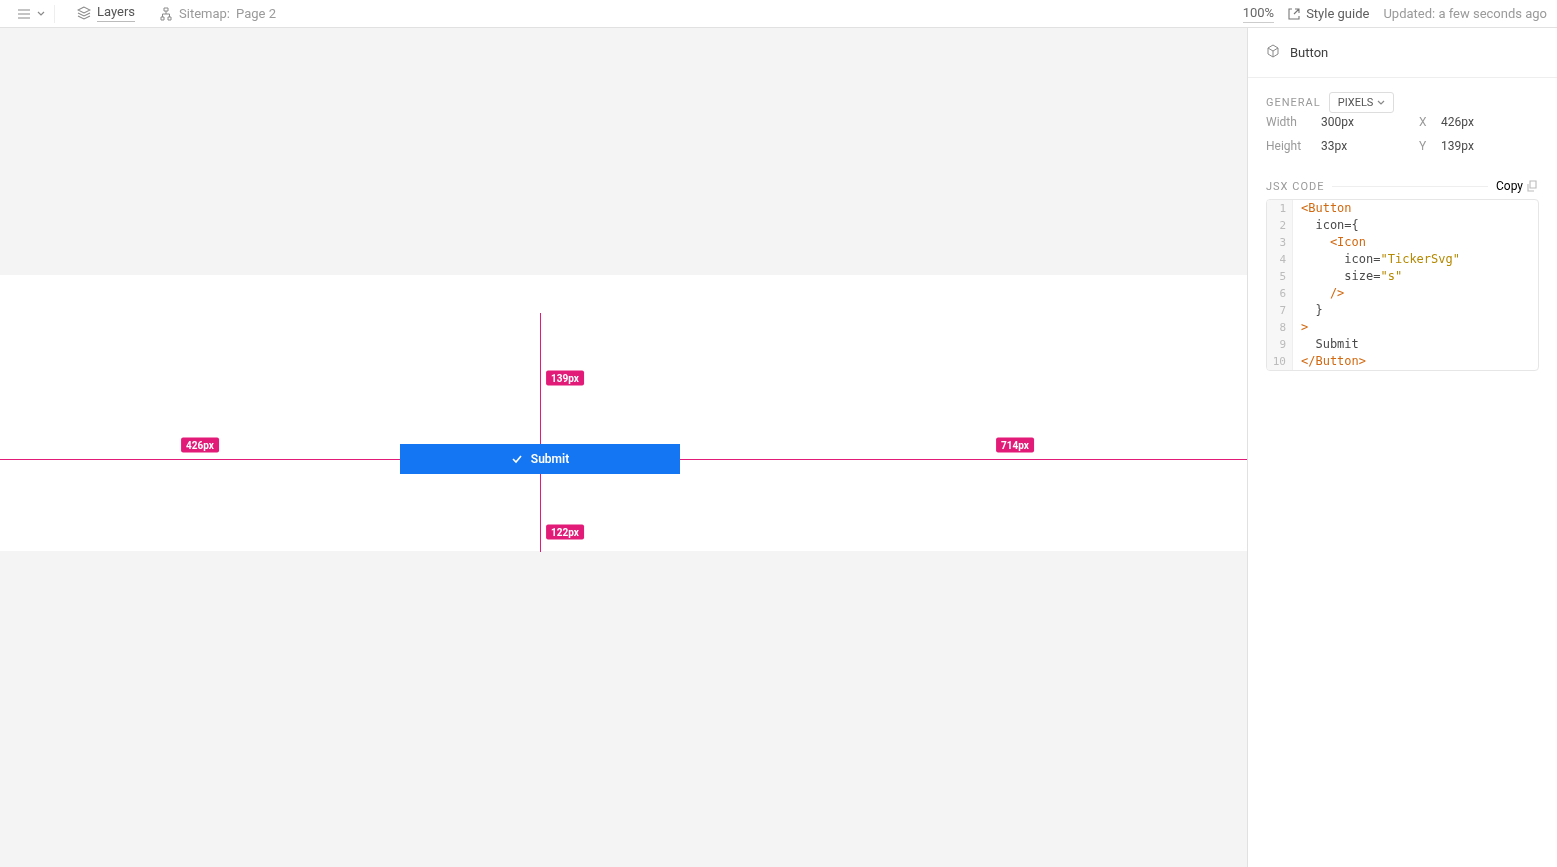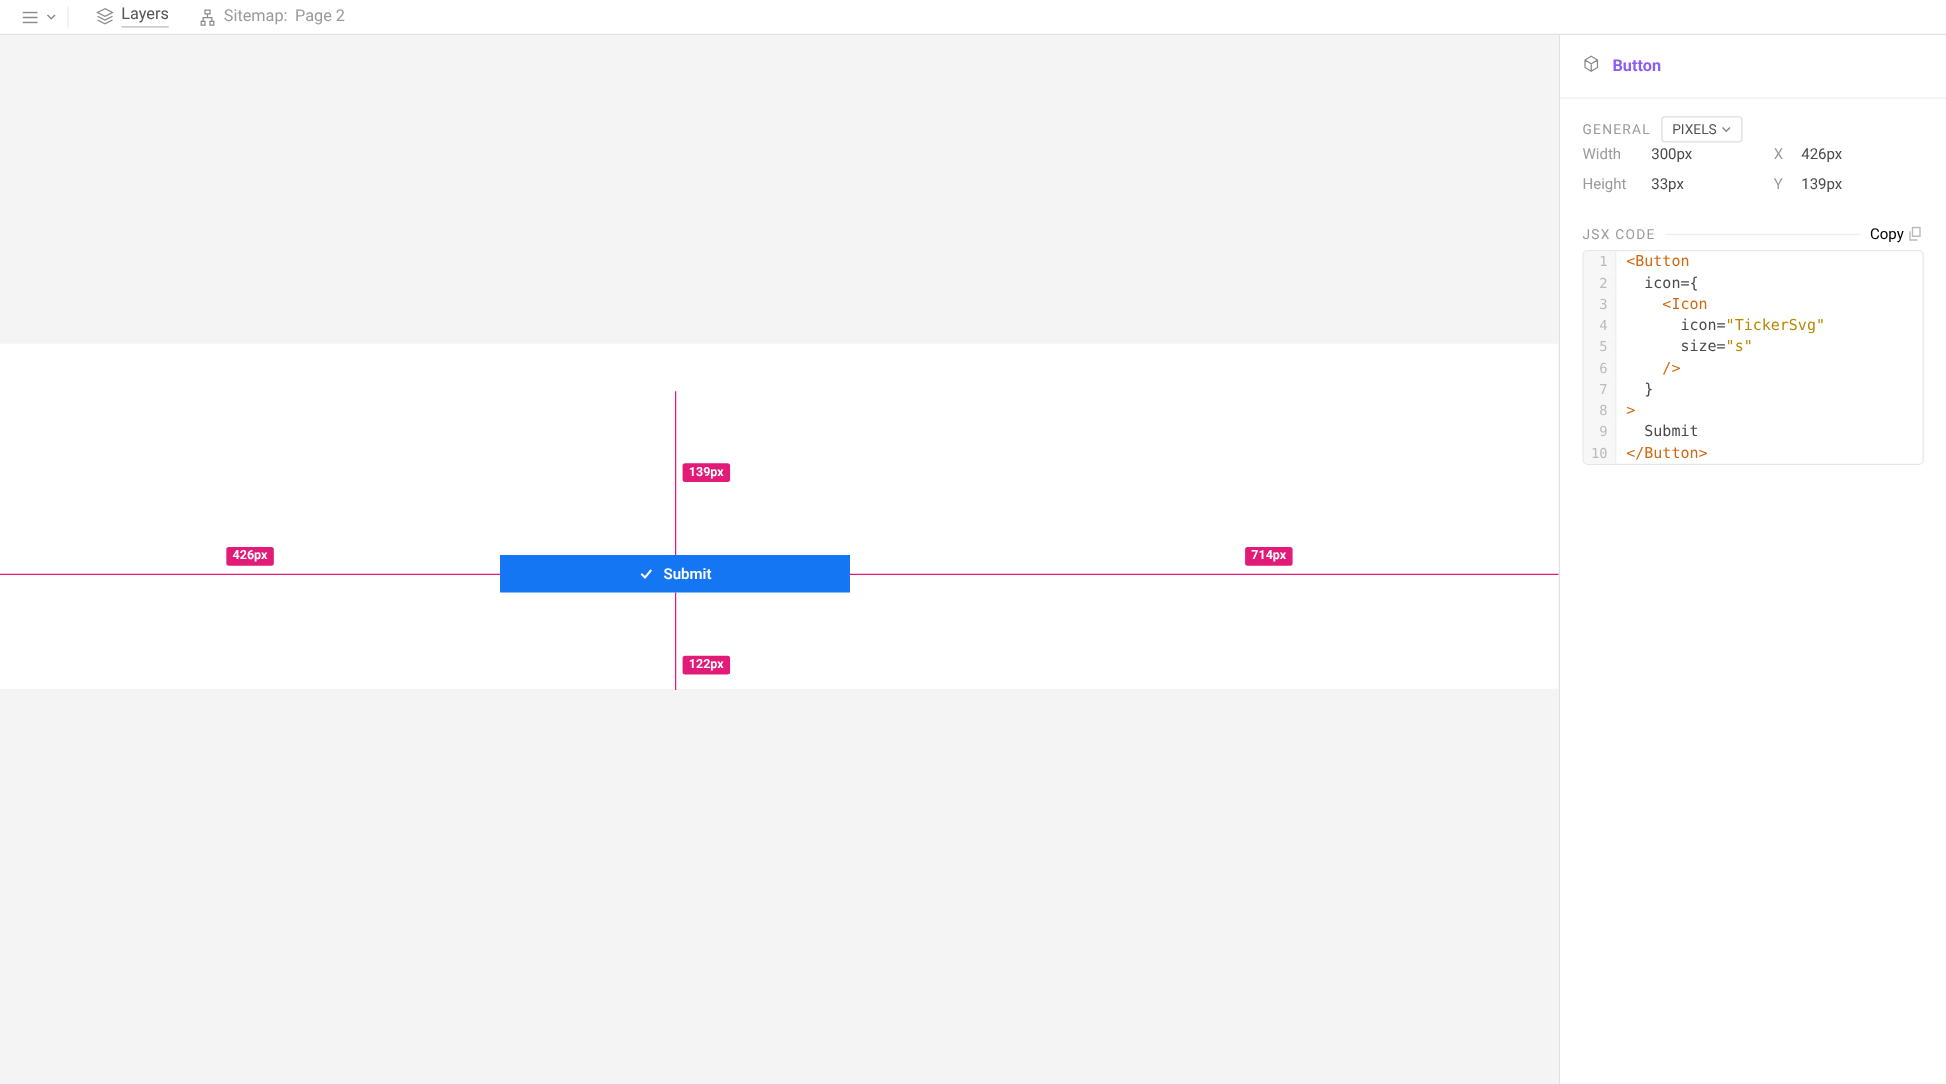--- a/index.html
+++ b/index.html
@@ -25,21 +25,21 @@
 .artboard{position:absolute;left:0;top:247px;width:100%;height:276px;background:#fff}
 .button-el{position:absolute;left:400px;top:416px;width:280px;height:30px;background:#1476f2;color:#fff;display:flex;align-items:center;justify-content:center;gap:8px;font-size:12px;font-weight:600;cursor:pointer}
 .button-el .check-ico{display:flex;align-items:center}
 .guide{position:absolute;background:#e31b78}
 .guide.h{height:1px}
 .guide.v{width:1px}
 .tag{position:absolute;background:#e31b78;color:#fff;font-size:10px;font-weight:bold;padding:2px 5px;border-radius:2px;transform:translate(-50%,-50%)}
 .sidebar{width:310px;background:#fff;border-left:1px solid #e1e1e1;display:flex;flex-direction:column}
 .sb-head{display:flex;align-items:center;gap:10px;padding:16px 18px;border-bottom:1px solid #eee}
 .sb-head .cube{color:#8a8a8a}
-.sb-head .title{font-weight:700;color:#8b5cf6}
+.sb-head .title{font-weight:400;color:#404040}
 .sb-section{padding:14px 18px}
 .sb-row{display:flex;align-items:center;gap:8px;color:#9a9a9a;font-size:11px;letter-spacing:1px;margin-bottom:2px}
 .unit-select{border:1px solid #ddd;border-radius:3px;padding:3px 8px;font-size:11px;color:#555;display:flex;align-items:center;gap:4px;cursor:pointer;letter-spacing:0}
 .dims-grid{display:grid;grid-template-columns:55px 1fr 22px 1fr;row-gap:10px;align-items:center;color:#555;font-size:12px}
 .dims-grid .lbl{color:#9a9a9a}
 .dims-grid .key{color:#9a9a9a}
 .dims-grid .val{color:#4a4a4a}
 .sb-codehead{display:flex;align-items:center;padding:12px 18px 6px;color:#9a9a9a;font-size:11px;letter-spacing:1px}
 .sb-codehead .line{flex:1;height:1px;background:#eee;margin:0 8px}
 .copy{color:#000000;display:flex;align-items:center;gap:4px;letter-spacing:0;font-size:12px;cursor:pointer}
@@ -74,20 +74,30 @@
       <div class="tb-breadcrumb" style="margin-left:8px">
         <svg width="14" height="14" viewBox="0 0 14 14">
             <path d="M5 1h4v3H5zM2 10h3v3H2zM9 10h3v3H9zM7 4v3M7 7H3.5v3M7 7h3.5v3" fill="none" stroke="#8a8a8a" stroke-width="1"></path>
           </svg>
         <span>Sitemap:</span>
         <span>Page 2</span>
       </div>
     </div>
 
 
+    <div class="tb-right">
+      <span class="zoom">100%</span>
+      <span class="styleguide">
+        <svg width="12" height="12" viewBox="0 0 12 12">
+            <path d="M4 1H1v10h10V8M6 6l5-5M7 1h4v4" fill="none" stroke="#777" stroke-width="1.1"></path>
+          </svg>
+        <span>Style guide</span>
+      </span>
+      <span class="updated">Updated: a few seconds ago</span>
+    </div>
   </div>
 
   <div class="main">
     <div class="canvas-holder">
       <div class="artboard"></div>
 
       <div class="guide h" style="left:0;top:431px;width:400px"></div>
       <div class="guide h" style="left:680px;top:431px;right:0"></div>
 
       <div class="guide v" style="left:540px;top:285px;height:131px"></div>

